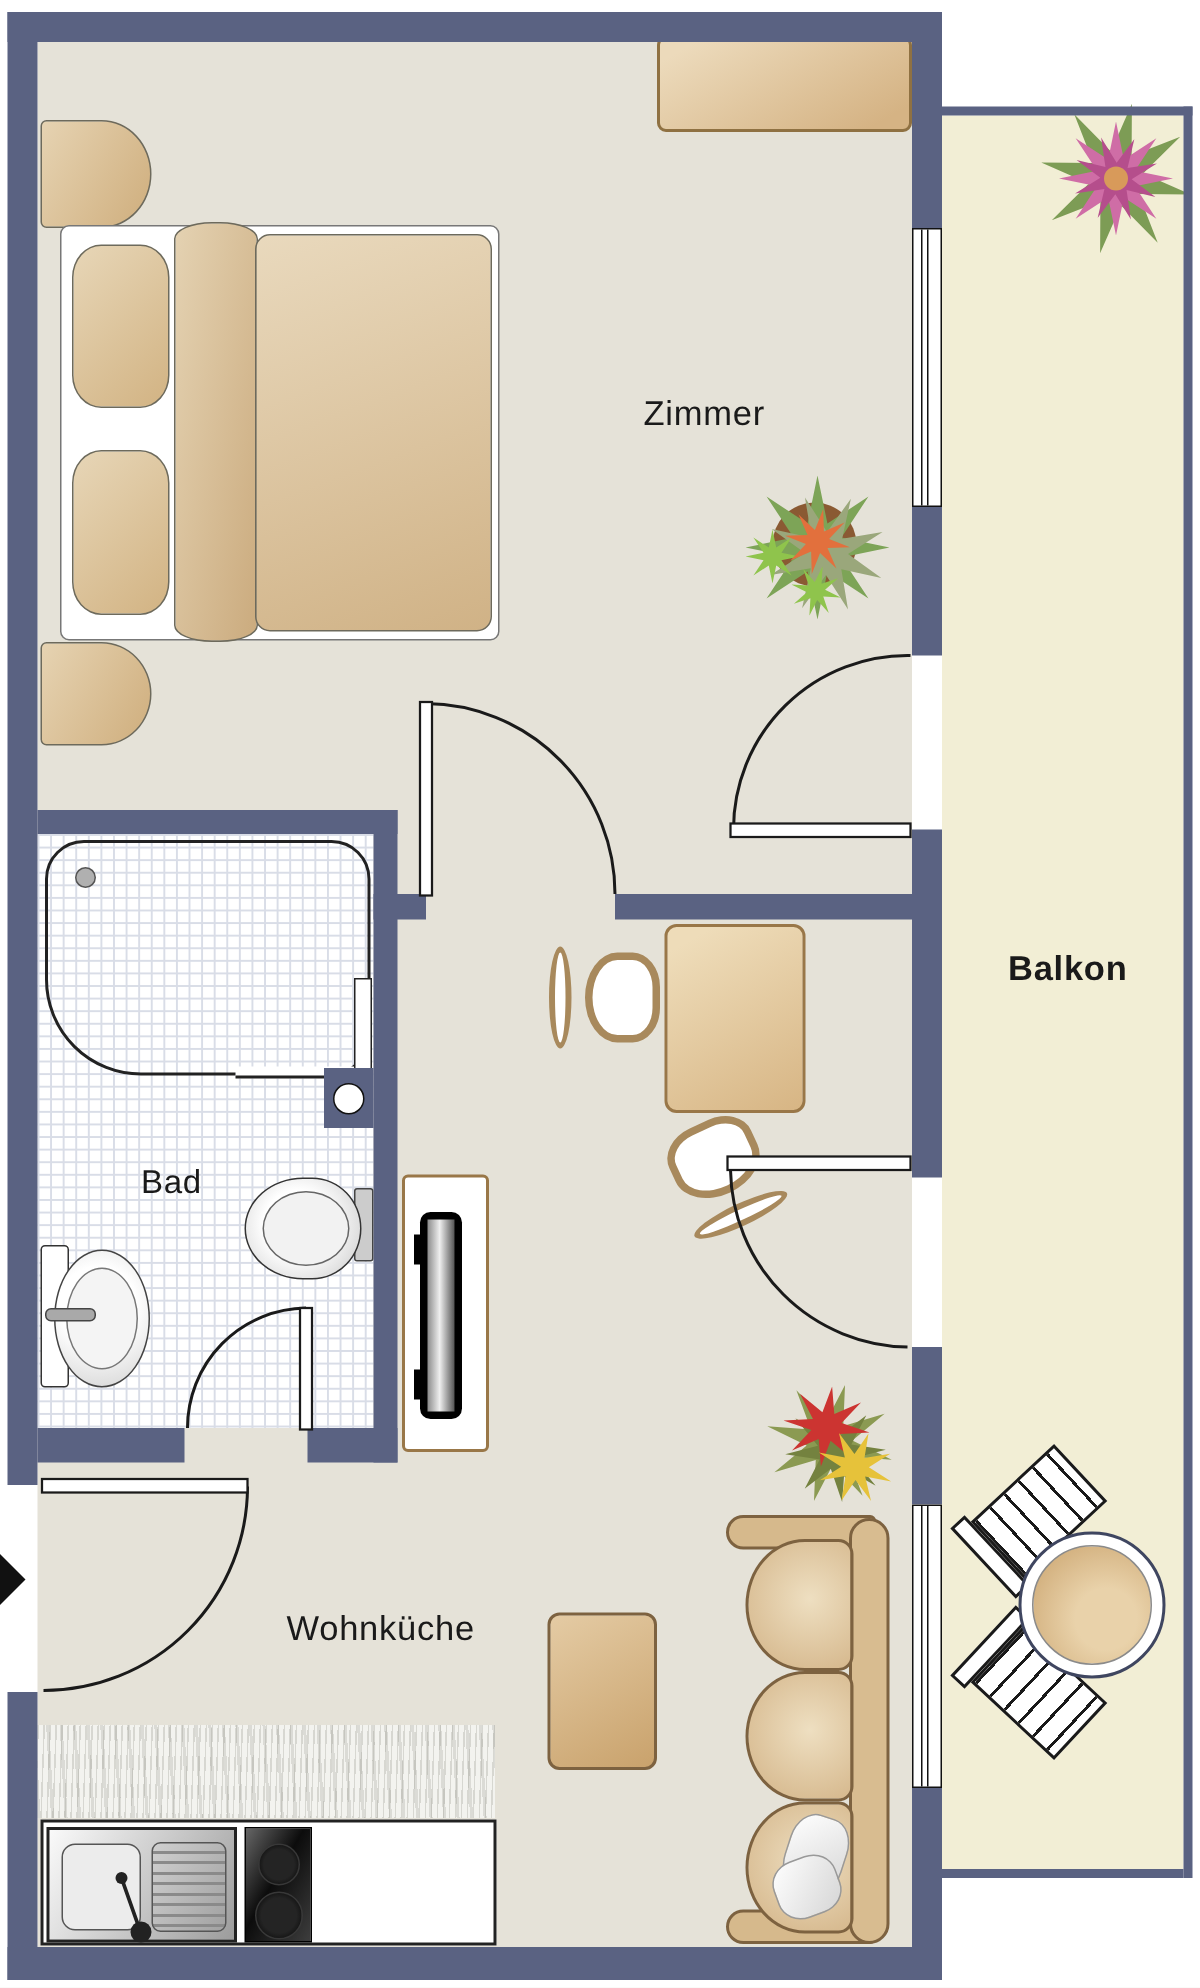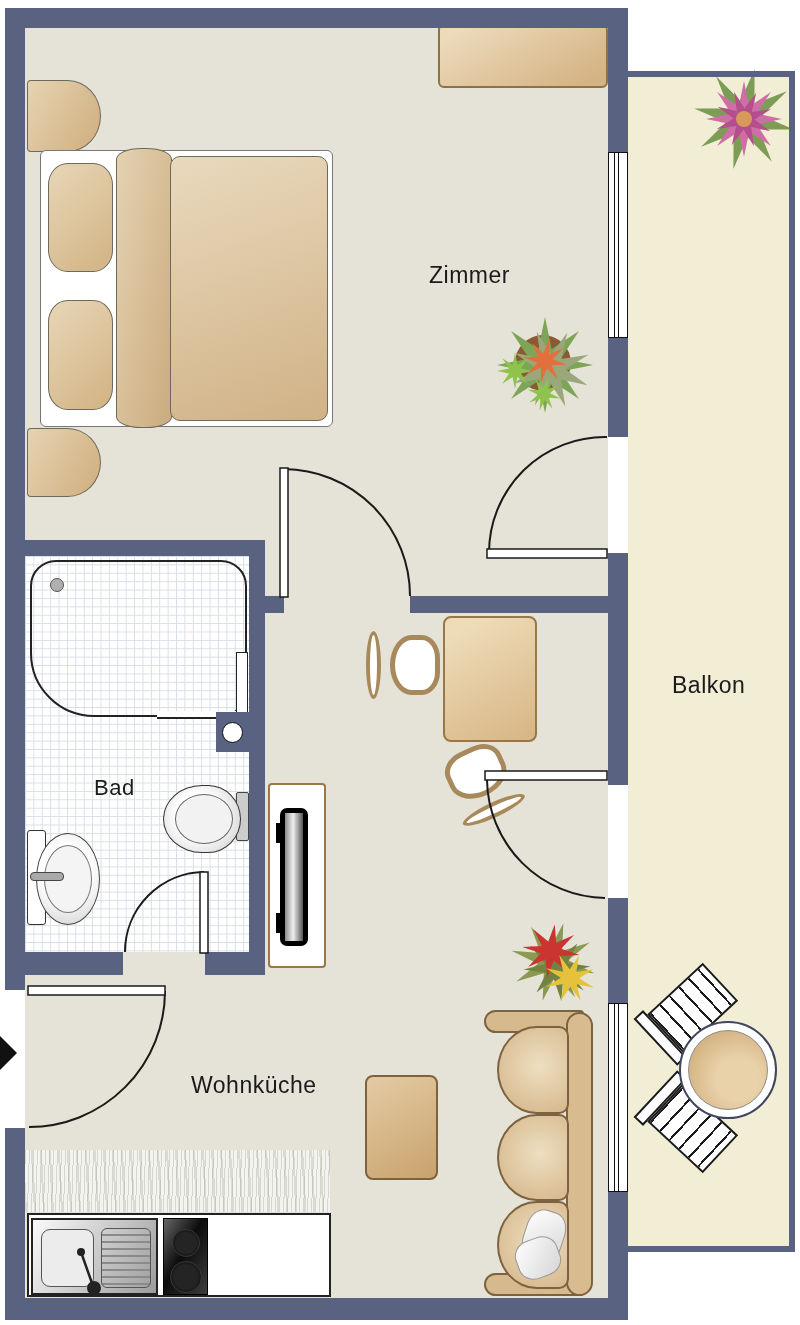--- a/index.html
+++ b/index.html
@@ -275,16 +275,16 @@
     <rect x="28" y="986" width="137" height="9"></rect>
     <circle cx="81" cy="1252" r="4" fill="#222"></circle>
     <line x1="81" y1="1252" x2="93" y2="1286"></line>
     <circle cx="94" cy="1288" r="7" fill="#222"></circle>
   </svg>
 
   <div class="arrow"></div>
 
   <span class="label" style="left:417px;top:262px;margin-left:12px;">Zimmer</span>
   <span class="label" style="left:94px;top:775px;font-size:22px;">Bad</span>
-  <span class="label" style="left:672px;top:672px;">Balkon</span>
+  <span class="label" style="left:672px;top:632px;font-weight:bold;">Balkon</span>
   <span class="label" style="left:191px;top:1072px;">Wohnküche</span>
 
 </div>
 
 </body></html>

